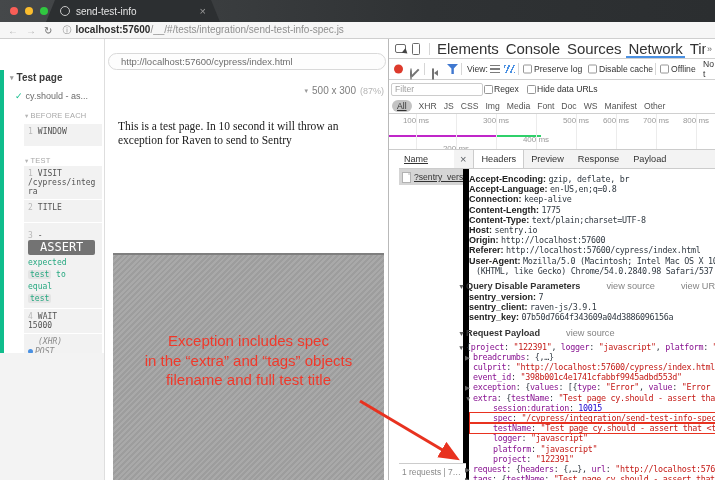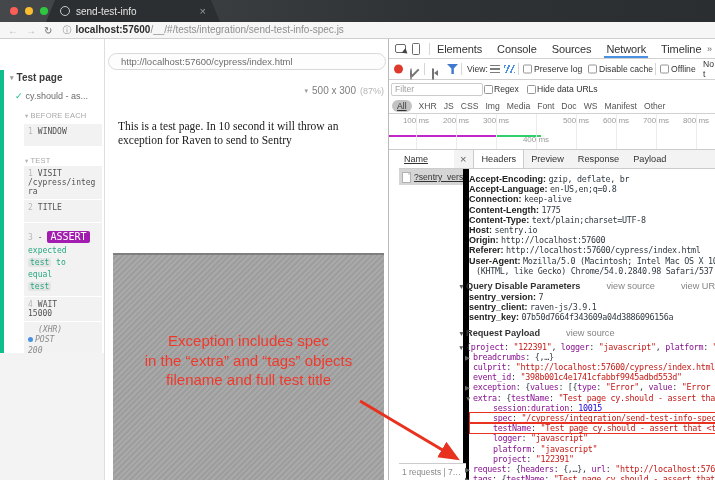--- a/index.html
+++ b/index.html
@@ -38,21 +38,21 @@
   .test-row { margin:8px 0 0 15px; font-size:9px; color:#6b6b6b; white-space:nowrap; }
   .check { color:#10bd8c; font-size:9px; margin-right:3px; }
   .section-row { margin:10px 0 0 25px; font-size:7.5px; color:#a8a8a8; letter-spacing:.2px; }
   .section-row .caret{ color:#b5b5b5; font-size:6.5px; margin-right:2px; }
   .cmdbox { margin:4px 0 0 24px; width:72px; background:#f2f2f2; padding:3px 2px 3px 4px;
     font-family:"DejaVu Sans Mono", monospace; font-size:8px; color:#555; }
   .cmdgroup .cmdbox { margin-top:1px; }
   .cnum { color:#b8b8b8; margin-right:5px; }
   .cname { color:#525252; }
   .carg { display:block; color:#525252; word-break:break-all; }
-  .badge { background:#a21caf; color:#fff; font-size:10px; padding:0 3px 1px; border-radius:2px; }
+  .badge { background:#737373; color:#fff; font-size:12px; padding:0 12px 1px; border-radius:2px; }
   .a-green { color:#26a880; display:block; margin-top:3px; line-height:12px; }
   .chip { background:#e4e4e4; border-radius:2px; padding:0 2px; }
   .xhrbox { font-style:italic; color:#8a8a8a; }
   .xhr-tag { display:block; margin-left:10px; }
   .bluedot { display:inline-block; width:5px; height:5px; border-radius:50%; background:#4990e2; margin-right:2px; }
   .xline { display:block; line-height:11px; }
 
   .stage { position:absolute; left:104px; top:0; width:284px; height:441px; }
   .pill { position:absolute; left:4px; top:14px; width:264px; height:15px; border:1px solid #d9d9d9; border-radius:15px;
     background:#fdfdfd; font-size:9.5px; color:#6e6e6e; line-height:15px; padding-left:12px; white-space:nowrap; overflow:hidden; }
@@ -66,21 +66,21 @@
   .ann { position:absolute; left:0; right:0; top:76px; text-align:center; color:#f0392b; font-size:15px; line-height:19.5px; }
 
   
   .devtools { position:absolute; left:388px; top:39px; width:327px; height:441px; background:#fff; border-left:1px solid #b9b9b9; font-size:9px; color:#333; }
   .dt-toolbar { position:absolute; left:0; top:0; width:100%; height:19px; border-bottom:1px solid #d0d0d0; display:flex; align-items:center; }
   .ins-icon { width:9px; height:7px; border:1.5px solid #6a6a6a; border-radius:2px; margin:0 4px 0 6px; position:relative; }
   .ins-icon:after { content:""; position:absolute; right:-3px; bottom:-3px; width:0; height:0;
     border-left:5px solid #454545; border-top:3px solid transparent; border-bottom:3px solid transparent; transform:rotate(40deg); }
   .dev-icon { width:6px; height:10px; border:1.5px solid #6a6a6a; border-radius:1.5px; margin:0 6px 0 2px; }
   .sep { width:1px; height:12px; background:#d6d6d6; margin:0 3px; flex:none; }
-  .dtabs { display:flex; gap:11px; align-items:flex-start; height:100%; margin-left:2px; letter-spacing:-.1px; font-size:11px; overflow:hidden; flex:1; }
+  .dtabs { display:flex; gap:3px; align-items:flex-start; height:100%; margin-left:2px; letter-spacing:-.1px; font-size:15px; overflow:hidden; flex:1; }
   .dtab { padding:0 2px; height:100%; display:flex; align-items:center; position:relative; white-space:nowrap; color:#333; }
   .dtab.sel:after { content:""; position:absolute; left:0; right:0; bottom:0; height:2px; background:#4a90e2; }
   .more-tabs { color:#666; margin:0 4px 0 1px; }
 
   .dt-netbar { position:absolute; left:0; top:20px; width:100%; height:20px; border-bottom:1px solid #d0d0d0; }
   .dt-netbar > * { position:absolute; top:50%; transform:translateY(-50%); }
   .rec { width:9px; height:9px; border-radius:50%; background:#dd3a2c; }
   .clear-ic { width:8px; height:8px; border:1.5px solid #757575; border-radius:50%; position:relative; }
   .clear-ic:after { content:""; position:absolute; left:-1px; top:3.2px; width:10px; height:1.5px; background:#757575; transform:rotate(-45deg); }
   .cam-ic { width:9px; height:7px; border:1.5px solid #757575; border-radius:2px; position:relative; }
@@ -283,21 +283,21 @@
         <span class="tfilter">Manifest</span>
         <span class="tfilter">Other</span>
       </div>
 
     <div class="dt-overview" id="overview">
       <div class="ov-seg ov-magenta"></div>
       <div class="ov-seg ov-green"></div>
     <div class="gridline" style="left: 27px;"></div>
         <span class="tick" style="left: 8px;">100 ms</span>
         <div class="gridline" style="left: 67px;"></div>
-        <span class="tick" style="left: 48px;">200 ms</span>
+        <span class="tick" style="left: 48px; margin-top: 28px;">200 ms</span>
         <div class="gridline" style="left: 107px;"></div>
         <span class="tick" style="left: 88px;">300 ms</span>
         <div class="gridline" style="left: 147px;"></div>
         <span class="tick" style="left: 128px; margin-top: 19px;">400 ms</span>
         <div class="gridline" style="left: 187px;"></div>
         <span class="tick" style="left: 168px;">500 ms</span>
         <div class="gridline" style="left: 227px;"></div>
         <span class="tick" style="left: 208px;">600 ms</span>
         <div class="gridline" style="left: 267px;"></div>
         <span class="tick" style="left: 248px;">700 ms</span>

